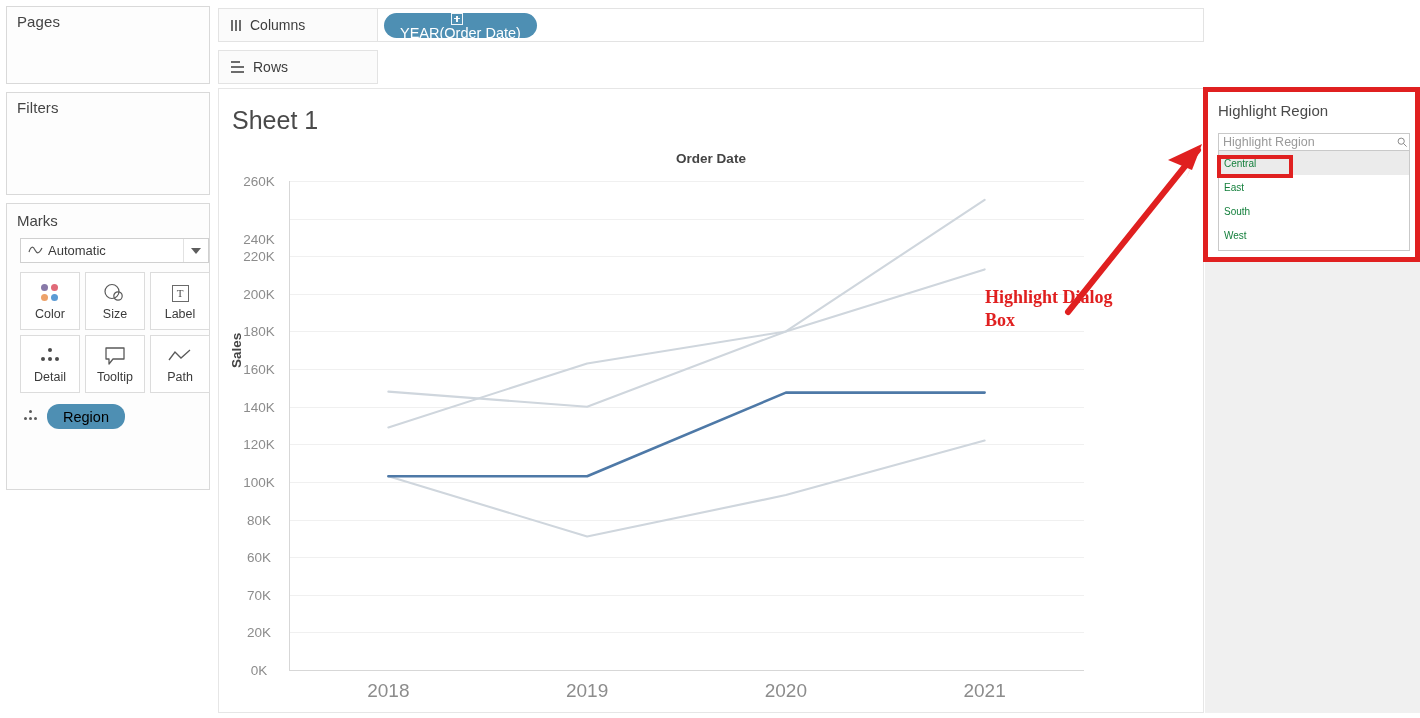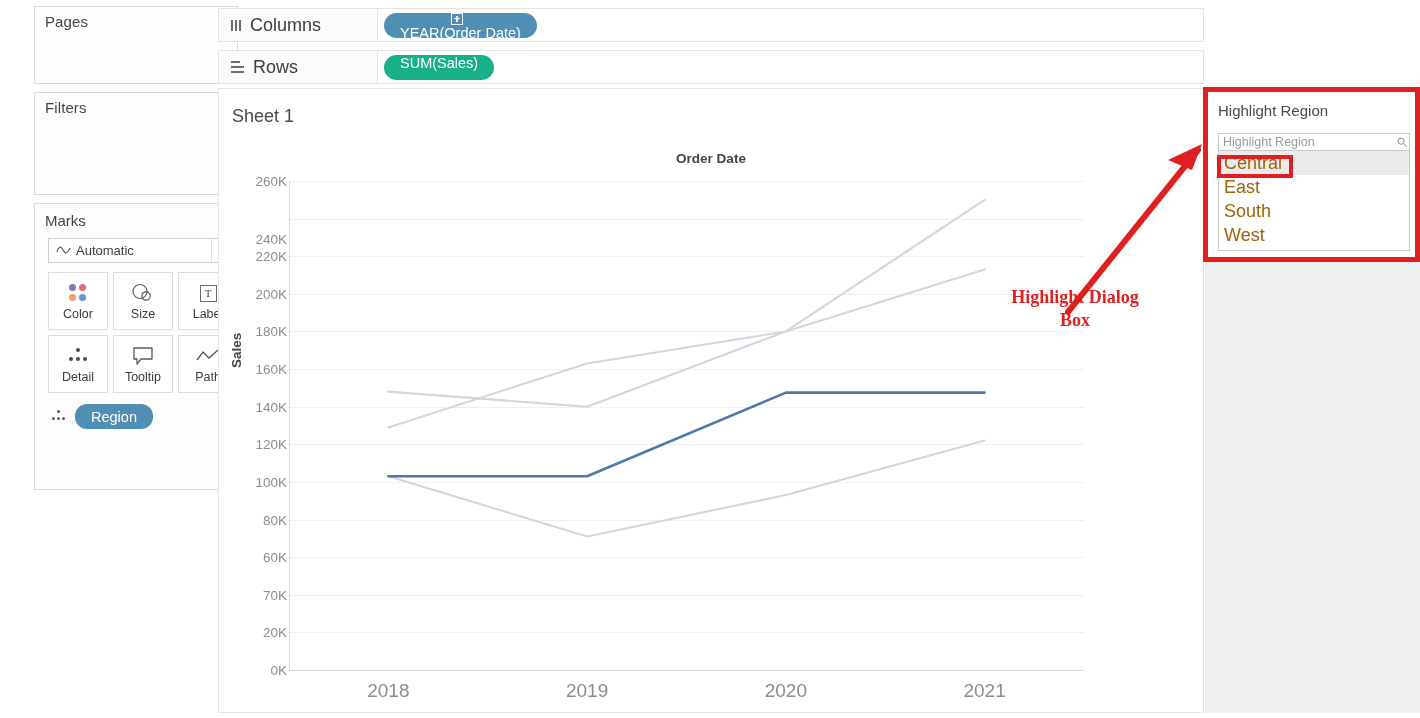--- a/index.html
+++ b/index.html
@@ -6,21 +6,21 @@
   body{
     width:1420px;height:718px;overflow:hidden;
     background:#ffffff;
     font-family:"Liberation Sans", sans-serif;
     font-size:13px;color:#333;
     position:relative;
   }
   .app{position:absolute;inset:0;background:#ffffff;}
 
   
-  .left-col{position:absolute;left:0;top:0;width:217px;height:718px;background:#ffffff;margin-left:28px;}
+  .left-col{position:absolute;left:0;top:0;width:217px;height:718px;background:#ffffff;}
   .shelf-box{
     position:absolute;left:6px;right:7px;
     border:1px solid #d9d9d9;background:#fdfdfd;
     box-sizing:border-box;
   }
   .shelf-title{
     position:absolute;left:10px;top:6px;
     font-size:15px;color:#444;letter-spacing:.1px;
   }
   #pages-box{top:6px;height:78px;}
@@ -76,37 +76,37 @@
   .detail-ico i:nth-child(4){left:16px;top:10px;}
 
   .region-row{position:absolute;left:16px;top:200px;display:flex;align-items:center;gap:8px;}
   .region-dots{width:16px;height:14px;position:relative;}
   .region-dots i{position:absolute;width:3.4px;height:3.4px;border-radius:50%;background:#5a5a5a;}
   .region-dots i:nth-child(1){left:6px;top:0px;}
   .region-dots i:nth-child(2){left:1px;top:7px;}
   .region-dots i:nth-child(3){left:6px;top:7px;}
   .region-dots i:nth-child(4){left:11px;top:7px;}
   .pill-blue{
-    background:#4e8fb3;color:#ffffff;border-radius:12px;
+    background:#4e8fb3;color:#000000;border-radius:12px;
     height:25px;display:flex;align-items:center;padding:0 16px;
     font-size:14.5px;box-sizing:border-box;
   }
 
   
   .shelf-strip{position:absolute;left:218px;top:8px;width:986px;height:76px;}
   .shelf-line{
     position:absolute;left:0;width:986px;height:34px;
     display:flex;align-items:center;
   }
   #cols-line{top:0;}
   #rows-line{top:42px;}
   .shelf-name{
     width:160px;height:34px;border:1px solid #e3e3e3;background:#fbfbfb;
     box-sizing:border-box;display:flex;align-items:center;gap:9px;padding-left:12px;
-    font-size:18px;color:#3d3d3d;
+    font-size:14px;color:#3d3d3d;
   }
   .shelf-drop{
     flex:1;height:34px;border:1px solid #e3e3e3;border-left:none;background:#fff;
     box-sizing:border-box;display:flex;align-items:center;padding-left:6px;
   }
   .pill{
     height:25px;border-radius:13px;display:inline-flex;align-items:center;
     color:#fff;font-size:14.5px;padding:0 16px;box-sizing:border-box;flex-direction:column;
   }
   .pill.blue{background:#4e8fb3;}
@@ -129,35 +129,35 @@
   .ico-rows{display:flex;flex-direction:column;gap:2.6px;width:13px;}
   .ico-rows span{height:2px;background:#6c6c6c;width:100%;}
   .ico-rows span:nth-child(1){width:9px;}
 
   
   .view{
     position:absolute;left:218px;top:88px;width:986px;height:625px;
     background:#ffffff;border:1px solid #e6e6e6;box-sizing:border-box;
   }
   .sheet-title{
-    position:absolute;left:13px;top:17px;font-size:18px;color:#4a4a4a;font-weight:400;
+    position:absolute;left:13px;top:17px;font-size:25px;color:#4a4a4a;font-weight:400;
   }
   .col-header{
     position:absolute;left:0;right:0;top:62px;text-align:center;
     font-size:13.5px;font-weight:bold;color:#444;
   }
   .chart-wrap{position:absolute;left:0;top:0;right:0;bottom:0;}
   .yaxis-title{
     position:absolute;left:10px;top:279px;
     font-size:13.5px;font-weight:bold;color:#444;
     transform:rotate(-90deg);transform-origin:left top;
     white-space:nowrap;
   }
   .ytick{
-    position:absolute;right:0;text-align:right;width:56px;
+    position:absolute;right:0;text-align:center;width:56px;
     font-size:13.5px;color:#8c8c8c;transform:translateY(-50%);
   }
   .ytick-holder{position:absolute;left:12px;top:0;width:56px;height:100%;}
   .gridline{position:absolute;height:1px;background:#f0f0f0;}
   .axis-line{position:absolute;background:#d7d7d7;}
   .xtick{
     position:absolute;text-align:center;font-size:19px;color:#8c8c8c;
     transform:translateX(-50%);
   }
   .plot-svg{position:absolute;left:0;top:0;}
@@ -179,31 +179,31 @@
     display:flex;align-items:center;
   }
   .dlg-search .sph{flex:1;font-size:12.5px;color:#9a9a9a;padding-left:4px;}
   .dlg-search .mag{width:14px;display:flex;align-items:center;justify-content:center;}
   .dlg-list{
     position:absolute;left:1218px;top:151px;width:192px;height:100px;
     border:1px solid #c9c9c9;border-top:none;background:#fff;box-sizing:border-box;
   }
   .dlg-item{
     height:24px;display:flex;align-items:center;padding-left:5px;
-    font-size:18px;color:#a16207;box-sizing:border-box;
+    font-size:10px;color:#15803d;box-sizing:border-box;
   }
   .dlg-item.sel{background:#ebebeb;}
   .sel-outline{
     position:absolute;left:1217px;top:155px;width:76px;height:23px;
     border:4px solid #e02020;box-sizing:border-box;pointer-events:none;
   }
 
   
   .annot-text{
-    position:absolute;left:985px;top:286px;width:180px;text-align:center;
+    position:absolute;left:985px;top:286px;width:180px;
     font-family:"Liberation Serif", serif;font-weight:bold;font-size:18px;
     color:#e02020;line-height:1.25;
   }
   .annot-arrow{position:absolute;left:1060px;top:130px;}
 </style>
 </head>
 <body>
 
 <div class="app">
 
@@ -322,25 +322,20 @@
       </div>
     </div>
     <div class="shelf-line" id="rows-line">
       <div class="shelf-name">
         <span class="ico-rows">
             <span></span>
             <span></span>
             <span></span>
           </span>
         <span>Rows</span>
-      </div>
-      <div class="shelf-drop">
-        <span class="pill green">
-          <span>SUM(Sales)</span>
-        </span>
       </div>
     </div>
   </div>
 
   <div class="view">
     <div class="sheet-title">Sheet 1</div>
     <div class="col-header">Order Date</div>
     <div class="yaxis-title">Sales</div>
     <div class="chart-wrap" id="chart-wrap">
         <div class="ytick-holder">

